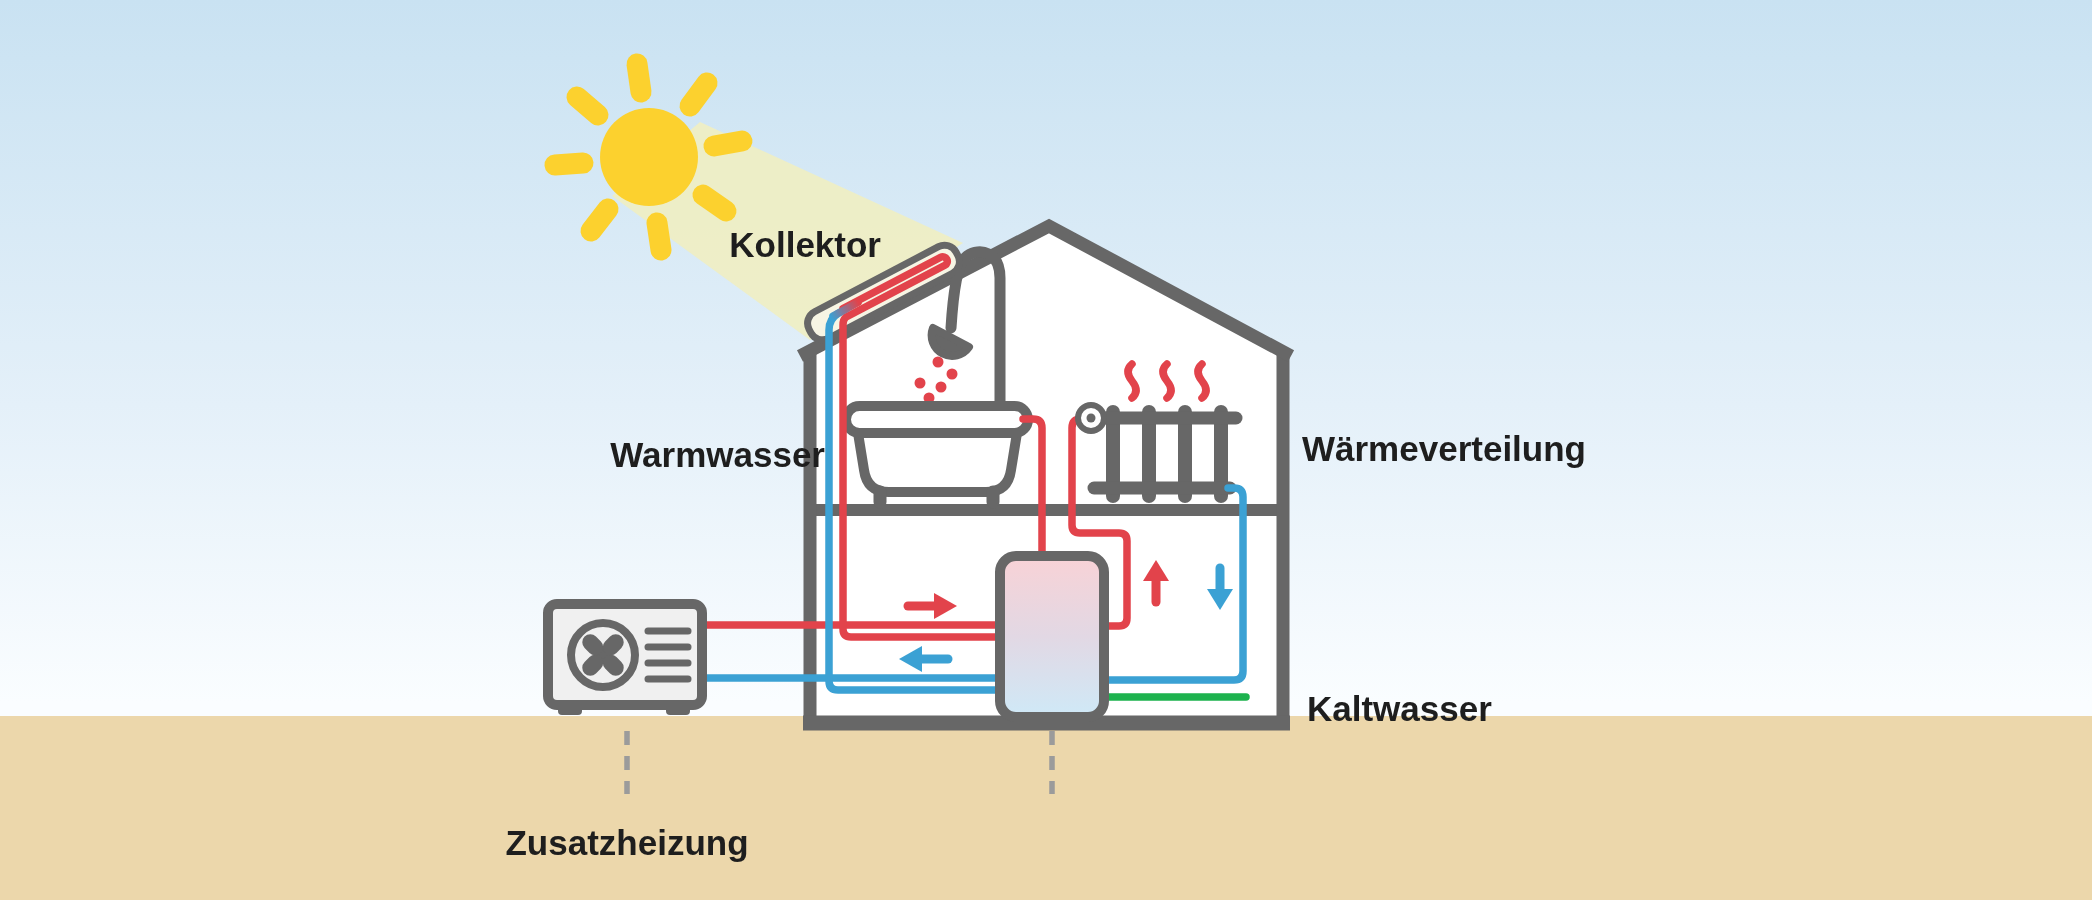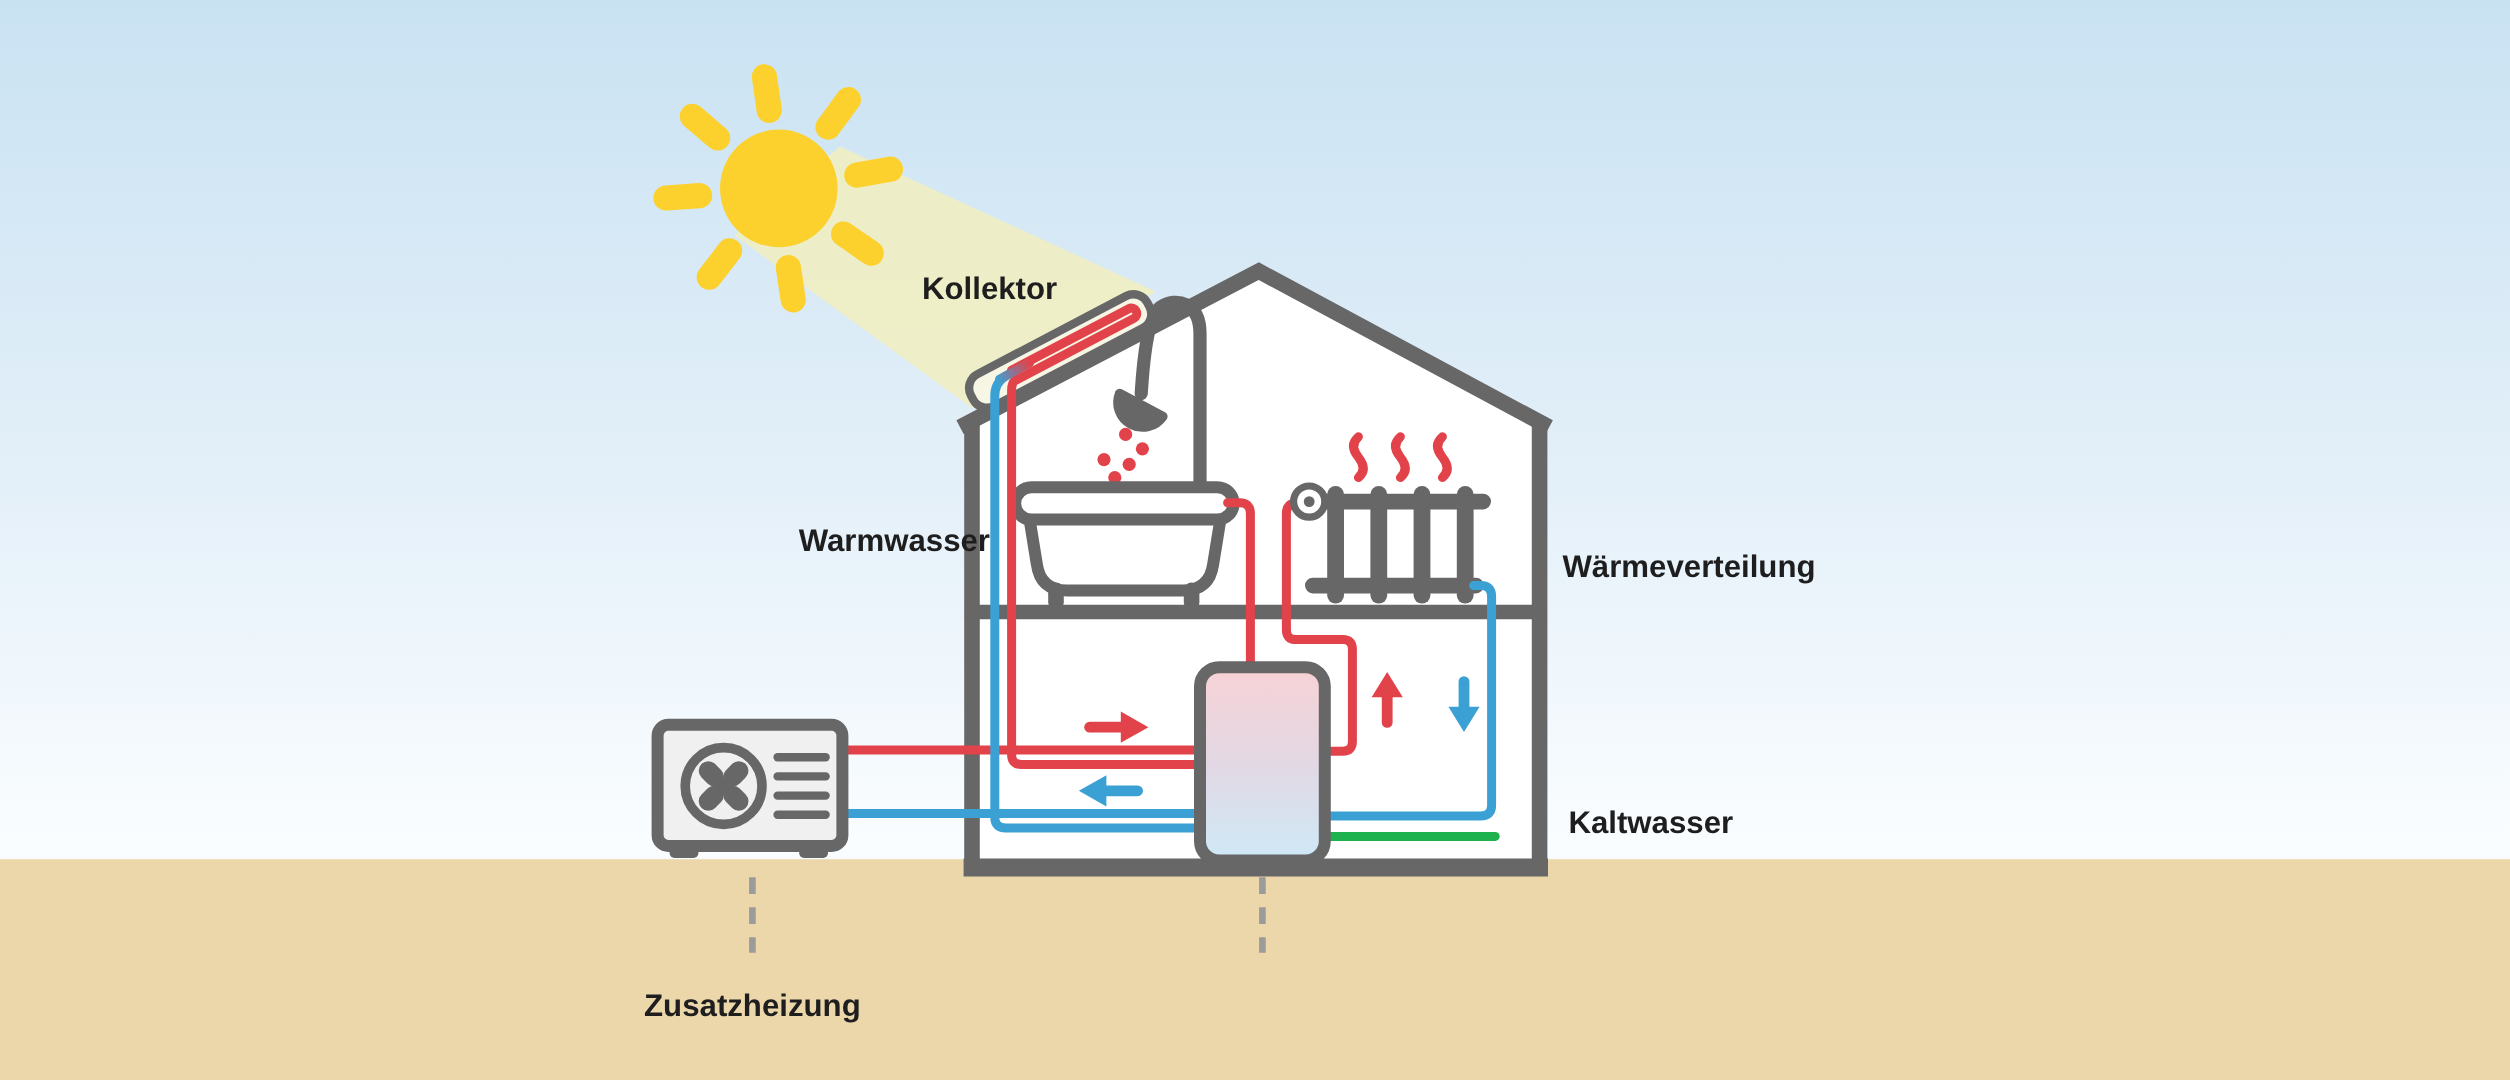--- a/index.html
+++ b/index.html
@@ -20,21 +20,21 @@
     position:relative;
     width:2092px;height:900px;
     overflow:hidden;
     background:linear-gradient(180deg,var(--sky-top) 0%,var(--sky-mid) 45%,var(--sky-bottom) 78%);
     font-family:"Liberation Sans", sans-serif;
   }
   .scene svg{position:absolute;left:0;top:0;}
   .label{
     position:absolute;
     font-weight:bold;
-    font-size:26px;
+    font-size:35px;
     line-height:1.1;
     color:var(--label);
     white-space:nowrap;
   }
   .anchor-right{transform:translateX(-100%);}
   .anchor-center{transform:translateX(-50%);}
 </style>
 </head>
 <body>
 
@@ -181,17 +181,17 @@
     </g>
 
     <g stroke="#9b9b9b" stroke-width="5.5" stroke-dasharray="14 11">
       <line x1="627" y1="731" x2="627" y2="794"></line>
       <line x1="1052" y1="731" x2="1052" y2="794"></line>
     </g>
   </svg>
 
   <div class="label anchor-right" style="left:881px;  top:226px;">Kollektor</div>
   <div class="label anchor-right" style="left:825px;  top:436px;">Warmwasser</div>
-  <div class="label" style="left:1302px; top:458px;">Wärmeverteilung</div>
-  <div class="label" style="left:1307px; top:671px;">Kaltwasser</div>
+  <div class="label" style="left:1302px; top:430px;">Wärmeverteilung</div>
+  <div class="label" style="left:1307px; top:690px;">Kaltwasser</div>
   <div class="label anchor-center" style="left:627px;  top:824px;">Zusatzheizung</div>
 
 </div>
 
 </body></html>

